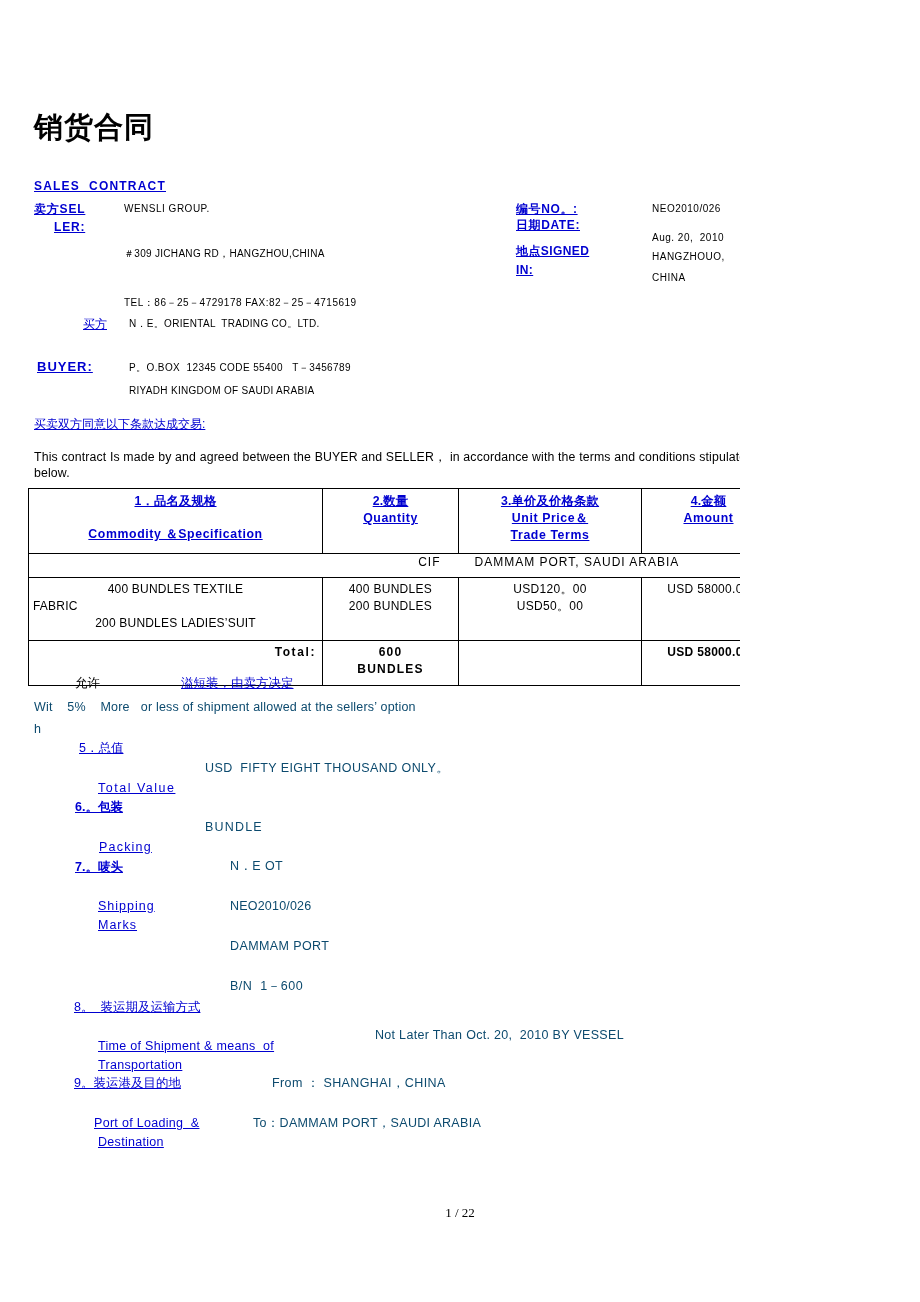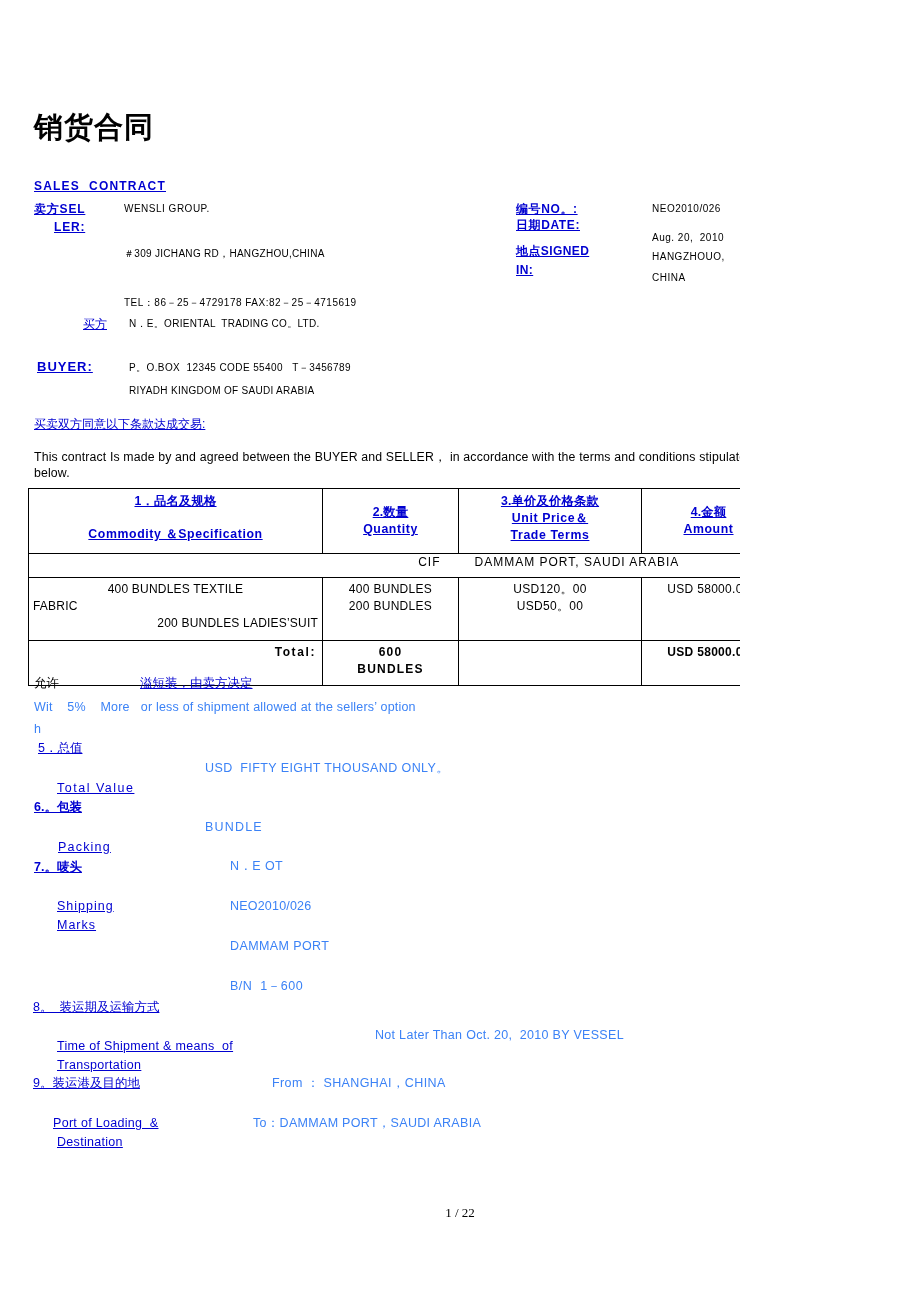--- a/index.html
+++ b/index.html
@@ -116,21 +116,21 @@
 
   .detail-row td {
     height: 56px;
     padding: 3px 4px !important;
     font-size: 12.3px;
     line-height: 17px;
   }
   .d1 { text-align: left; }
   .d1 .l1 { text-align: center; letter-spacing: 0.2px;}
   .d1 .l2 { text-align: left; letter-spacing: 0.2px;}
-  .d1 .l3 { text-align: right; letter-spacing: 0.2px;}
+  .d1 .l3 { text-align: center; letter-spacing: 0.2px;}
   .d2 { text-align: center; letter-spacing: 0.3px; }
   .d3 { text-align: center; letter-spacing: 0.3px; }
   .d4 { text-align: center; letter-spacing: 0.3px; }
 
   .total-row td {
     height: 38px;
     padding: 3px 6px !important;
     font-size: 12.6px;
     line-height: 17px;
     font-weight: 700;
@@ -138,26 +138,27 @@
   }
   .t1 { text-align: right; letter-spacing: 1.6px; }
   .t2 { text-align: center; letter-spacing: 1.2px; }
   .t4 { text-align: center; letter-spacing: 0.3px; }
 
   
   .clause-lbl {
     font-size: 12.5px;
     line-height: 15px;
     white-space: pre;
+    margin-left: 41px;
   }
   .clause-val {
     font-size: 12.5px;
     line-height: 15px;
     white-space: pre;
-    color: #3b82f6;
+    color: #0c4a6e;
   }
   .footer-page {
     left: 0;
     top: 1205px;
     width: 920px;
     text-align: center;
     font-size: 13px;
     color: #000;
     font-family: "Liberation Serif", serif;
   }
@@ -204,30 +205,30 @@
       <col style="width:183px">
       <col style="width:134px">
     </colgroup>
     <tbody>
       <tr>
         <td class="th-cell">
           <div class="th-cn">1．品名及规格</div>
           <div class="th-en" style="margin-top:16px;">Commodity ＆Specification</div>
         </td>
         <td class="th-cell">
-          <div class="th-cn" style="margin-top:11px;">2.数量</div>
+          <div class="th-cn" style="">2.数量</div>
           <div class="th-en">Quantity</div>
         </td>
         <td class="th-cell">
           <div class="th-cn">3.单价及价格条款</div>
           <div class="th-en">Unit Price＆</div>
           <div class="th-en">Trade Terms</div>
         </td>
         <td class="th-cell">
-          <div class="th-cn" style="margin-top:11px;">4.金额</div>
+          <div class="th-cn" style="">4.金额</div>
           <div class="th-en">Amount</div>
         </td>
       </tr>
 
       <tr class="cif-row">
         <td style="border-right:none;"></td>
         <td colspan="3" style="border-left:none;">
           <div class="cif-inner">
             <span class="cif-word">CIF</span><span>DAMMAM PORT,  SAUDI ARABIA</span>
           </div>

